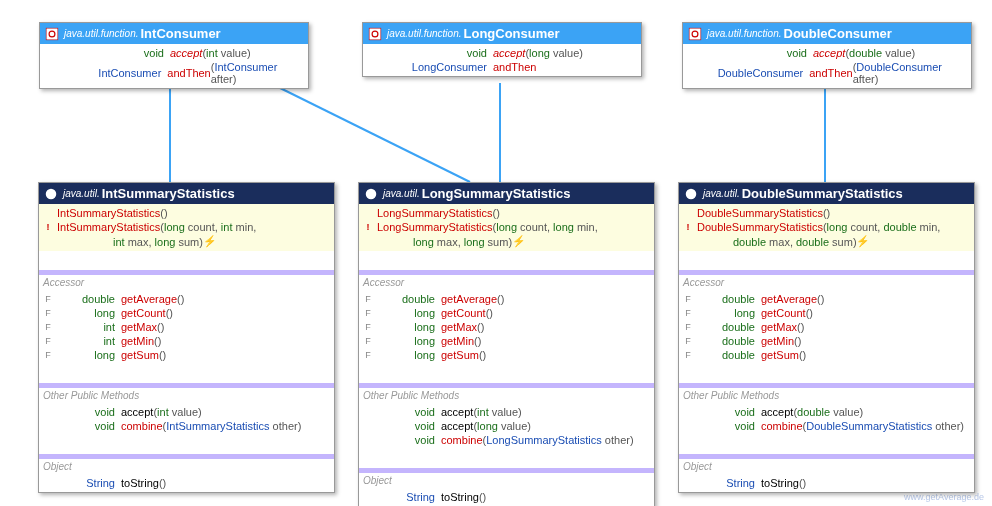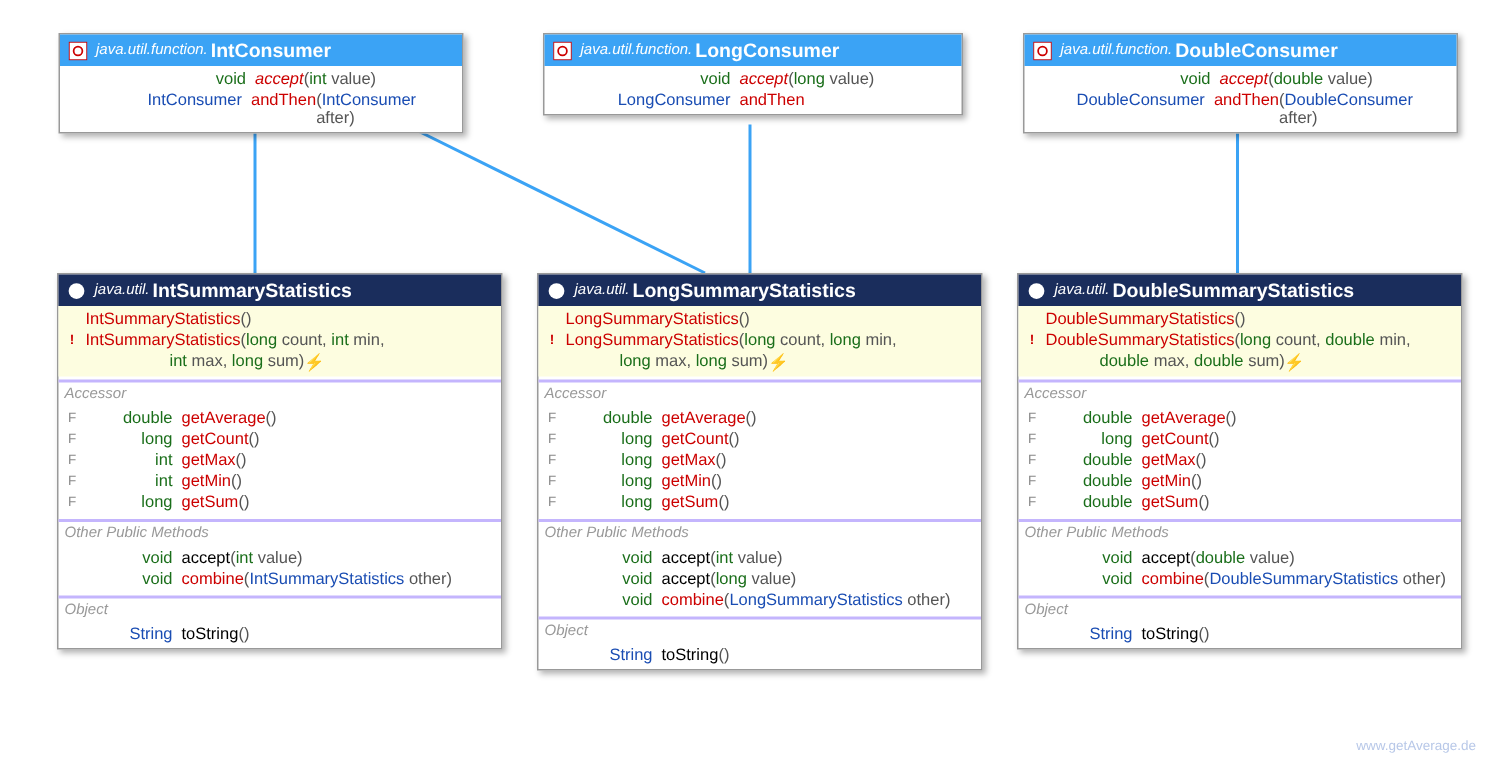--- a/index.html
+++ b/index.html
@@ -4,32 +4,32 @@
 <style>
 body{margin:0;font-family:Arial,Helvetica,sans-serif;font-size:11px;width:992px;height:506px;position:relative;background:#fff}
 .box{position:absolute;border:1px solid #999;box-shadow:2px 2px 4px rgba(0,0,0,.3);background:#fff}
 .hdr{display:flex;align-items:center;padding:3px 5px;font-weight:bold}
 .iface .hdr{background:#3ba3f5;color:#fff}
 .cls .hdr{background:#1a2d5c;color:#fff}
 .gear{width:14px;height:14px;margin-right:5px;display:inline-block}
 .pkg{font-style:italic;font-weight:normal;font-size:10px;margin-right:2px}
 .name{font-size:13px}
 .body{padding:2px 4px}
-.row{display:flex;align-items:flex-start;padding:1px 0}
+.row{display:flex;align-items:center;padding:1px 0}
 .pre{width:10px;text-align:center;color:#888;font-size:9px}
 .pre.ex{color:#c00;font-weight:bold}
 .ret{width:110px;text-align:right;padding-right:6px;color:#555}
 .ret.cl{width:62px}
 .nm{color:#c00}
 .nm.italic{font-style:italic}
 .nm.black{color:#000}
 .param{color:#555}
 .kw{color:#1a6e1a}
 .tn{color:#1a4db3}
-.sec{color:#999;font-style:italic;font-size:10px;border-top:2px solid #c4b5fd;padding:2px 4px;margin-top:2px}
+.sec{color:#999;font-style:italic;font-size:10px;border-top:5px solid #c4b5fd;padding:2px 4px;margin-top:19px}
 .ctor-bg{background:#fdfde0}
 svg.lines{position:absolute;top:0;left:0;width:992px;height:506px;pointer-events:none}
 .footer{position:absolute;bottom:4px;right:8px;font-size:9px;color:#b8c8e8}
 </style>
 </head>
 <body>
 
 <svg class="lines">
     <line x1="170" y1="83" x2="170" y2="182" stroke="#3ba3f5" stroke-width="2"></line>
     <line x1="500" y1="83" x2="500" y2="182" stroke="#3ba3f5" stroke-width="2"></line>

